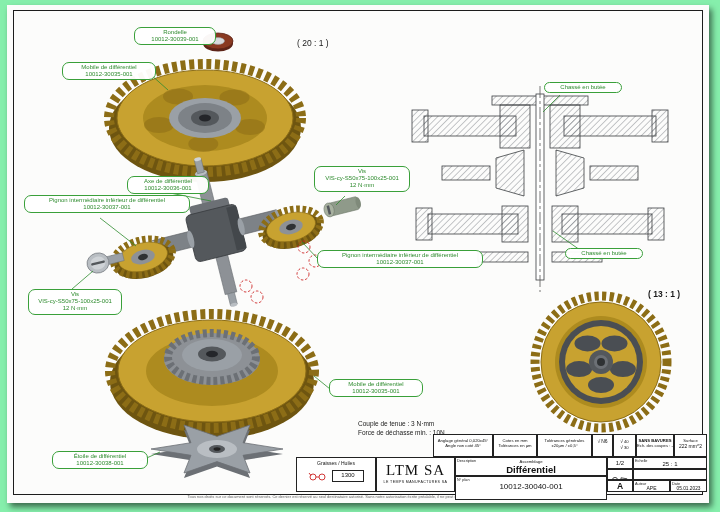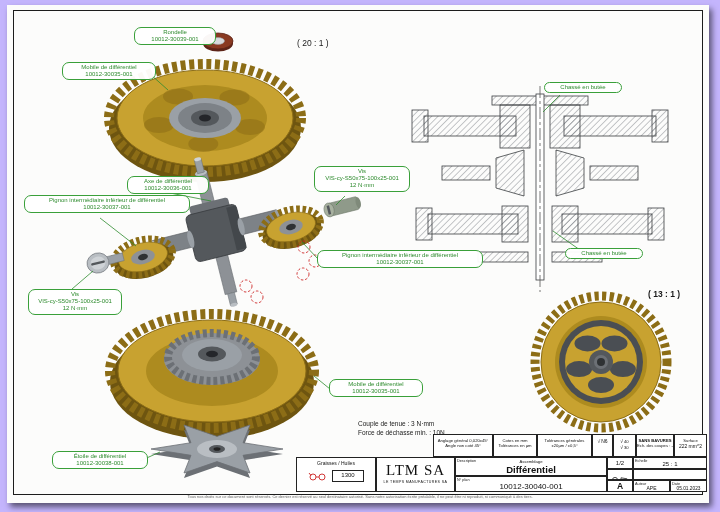--- a/index.html
+++ b/index.html
@@ -1,16 +1,16 @@
 <!DOCTYPE html>
 <html><head>
 <meta charset="utf-8">
 <style>
   html,body{margin:0;padding:0;background:#1f1f1f;}
-  .page{position:relative;width:720px;height:512px;background:#c4b5fd;overflow:hidden;
+  .page{position:relative;width:720px;height:512px;background:#86efac;overflow:hidden;
         font-family:"Liberation Sans",sans-serif;}
   .sheet{position:absolute;left:7px;top:5px;width:702px;height:498px;background:#fcfcfb;
          box-shadow:3px 4px 6px rgba(0,0,0,.55);}
   .frame{position:absolute;left:6px;top:5px;right:6px;bottom:8px;border:1.2px solid #1c1c1c;}
   svg.draw{position:absolute;left:0;top:0;z-index:2;}
   .co{position:absolute;z-index:5;border:1px solid #3aa03a;border-radius:7px;
       background:rgba(255,255,255,.96);color:#2e8b2e;font-size:6px;line-height:1.2;
       padding:1px 2px;text-align:center;}
   .sc{position:absolute;z-index:3;font-size:8.5px;color:#1a1a1a;}
   .note{position:absolute;z-index:3;font-size:6.5px;color:#1a1a1a;line-height:1.35;}
@@ -291,21 +291,21 @@
     </div>
     <div class="c" style="left:80px;top:23px;width:79px;height:35px;">
       <div class="company">LTM SA</div>
       <div class="companysub">LE TEMPS MANUFACTURES SA</div>
     </div>
     <div class="c" style="left:159px;top:23px;width:152px;height:19px;">
       <span class="lbl">Description</span>
       <div class="t4" style="margin-top:1px;">Assemblage</div>
       <div class="big">Différentiel</div>
     </div>
-    <div class="c" style="left:159px;top:42px;width:152px;height:16px;">
+    <div class="c" style="left:159px;top:42px;width:152px;height:24px;">
       <span class="lbl">N° plan</span>
       <div style="font-size:8px;margin-top:5px;">10012-30040-001</div>
     </div>
     <div class="c t6" style="left:311px;top:23px;width:26px;height:12px;line-height:10px;">1/2</div>
     <div class="c" style="left:337px;top:23px;width:74px;height:12px;">
       <span class="lbl">Echelle</span>
       <div class="t6" style="margin-top:3px;">25 : 1</div>
     </div>
     <div class="c" style="left:311px;top:35px;width:26px;height:11px;">
       <svg width="18" height="8" viewBox="0 0 18 8" style="margin-top:1px;">

